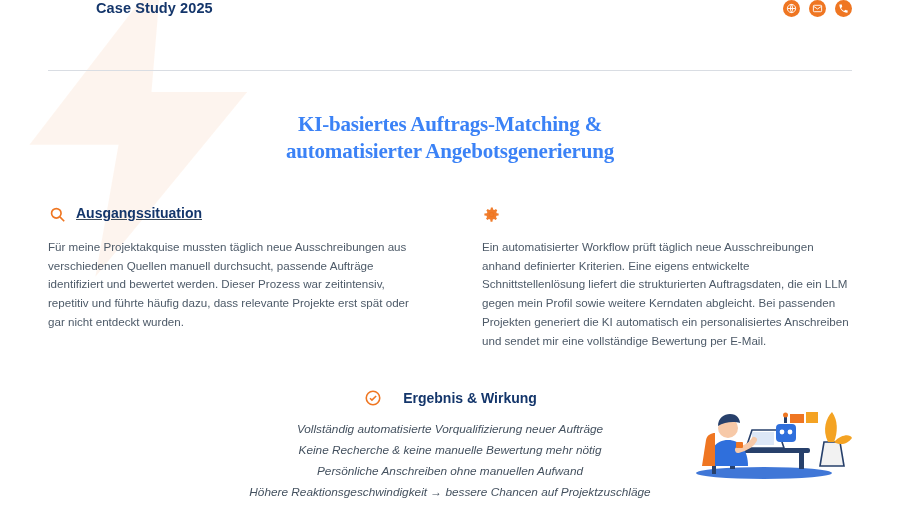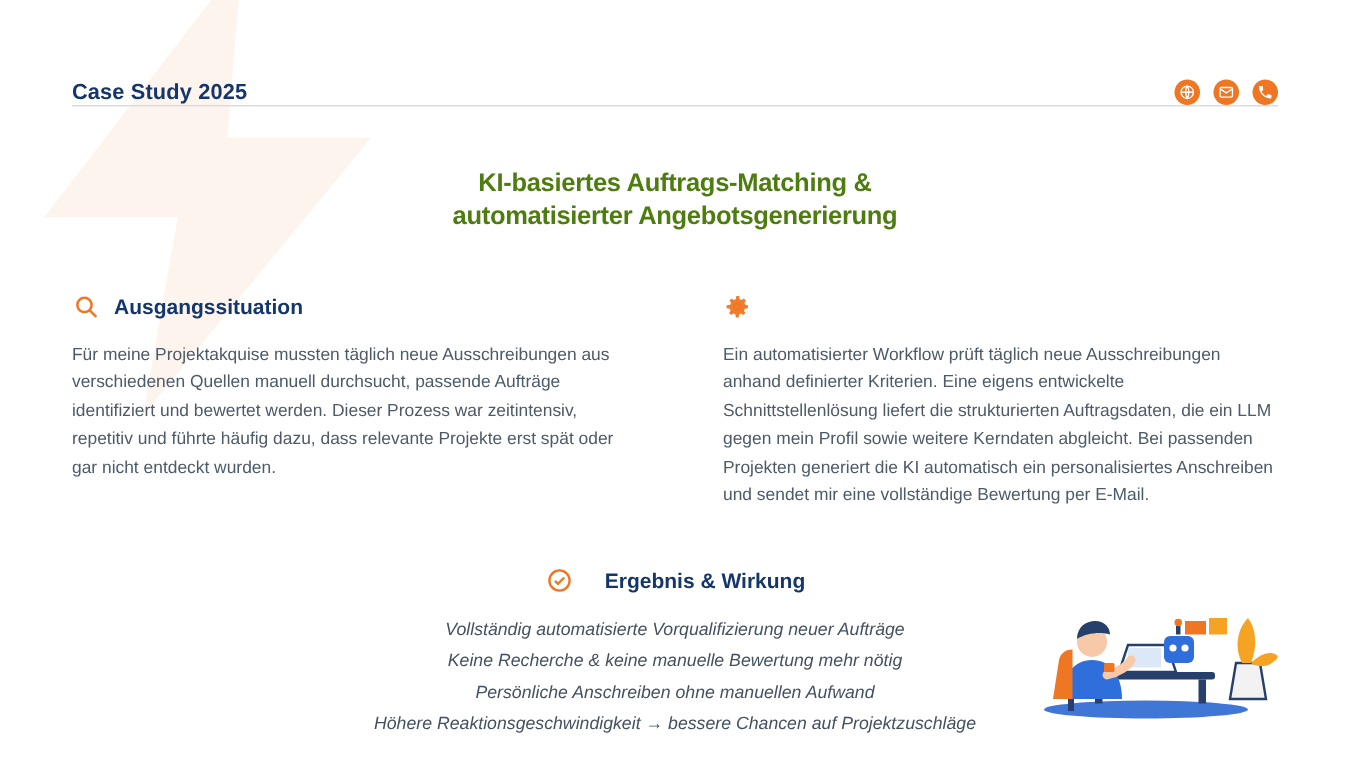--- a/index.html
+++ b/index.html
@@ -34,22 +34,23 @@
     width: 900px;
     height: 506px;
     box-sizing: border-box;
     padding: 0 48px;
   }
 
   
   .header {
     height: 70px;
     display: flex;
-    align-items: flex-end;
+    align-items: flex-start;
     justify-content: space-between;
+    margin-left: 48px;
   }
   .header-title {
     font-size: 14.5px;
     font-weight: bold;
     color: #14366b;
     letter-spacing: 0.1px;
   }
   .header-icons {
     display: flex;
     gap: 9px;
@@ -75,41 +76,43 @@
     width: 100%;
     margin: 0;
   }
 
   
   .title-wrap {
     text-align: center;
     margin-top: 40px;
   }
   .title {
-    font-size: 17px;
+    font-size: 21px;
     line-height: 1.28;
     font-weight: bold;
-    color: #4d7c0f;
+    color: #3b82f6;
     letter-spacing: -0.2px;
+    font-family: Liberation Serif, serif;
   }
   .title .line { display: block; }
 
   
   .columns {
     display: flex;
     margin-top: 40px;
     gap: 64px;
   }
   .col { width: 372px; }
 
   .sec-head {
     display: flex;
-    align-items: center;
+    align-items: flex-start;
     gap: 9px;
     margin-bottom: 14px;
+    text-decoration: underline;
   }
   .sec-title {
     font-size: 14px;
     font-weight: bold;
     color: #14366b;
   }
   .sec-body {
     font-size: 11.6px;
     line-height: 1.62;
     color: #4d5a68;

